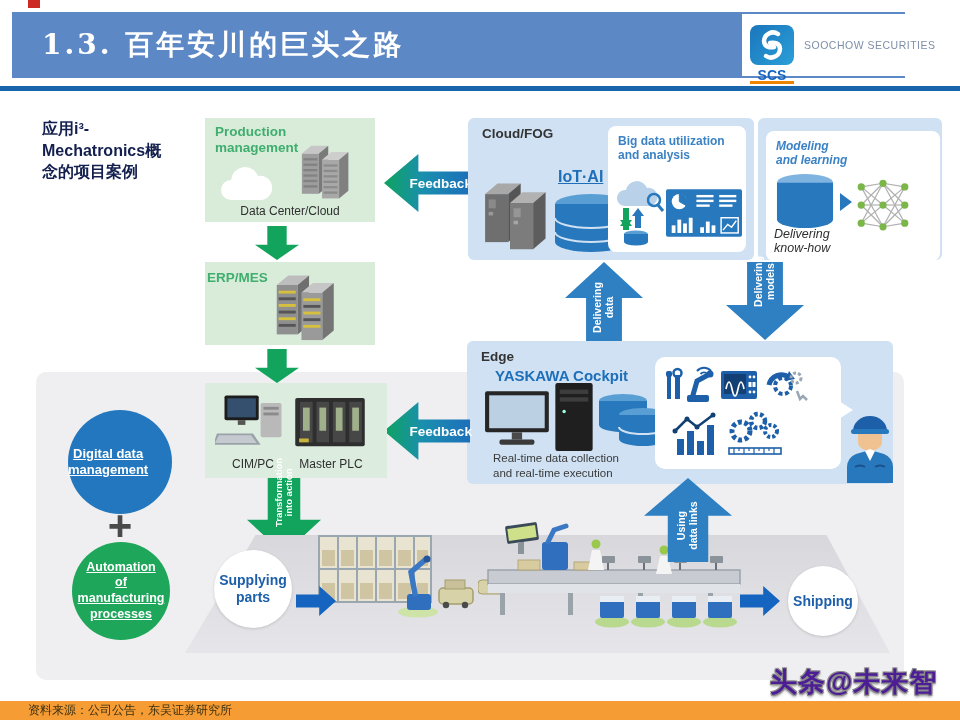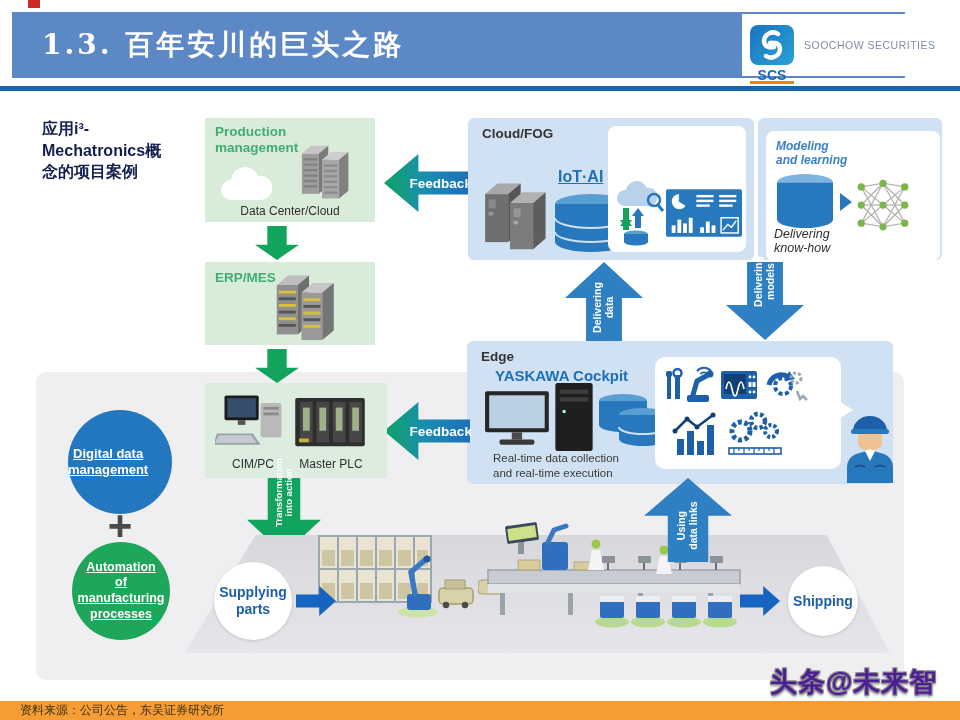--- a/index.html
+++ b/index.html
@@ -59,21 +59,21 @@
   .smallcap{color:#3a3a3a;font-size:11.5px;line-height:1.3;}
   .bubble{background:#fff;border-radius:10px;}
   .bubble-tail{width:0;height:0;border-top:9px solid transparent;border-bottom:9px solid transparent;
       border-left:14px solid #fff;}
   .tri-right{width:0;height:0;border-top:9px solid transparent;border-bottom:9px solid transparent;
       border-left:12px solid #2878be;}
   
   .watermark{color:#4c1d95;font-weight:bold;font-size:27px;letter-spacing:1px;
       text-shadow:-1px -1px 0 #8a8a8a,1px -1px 0 #8a8a8a,-1px 1px 0 #8a8a8a,1px 1px 0 #8a8a8a,0 2px 3px #777;margin-left:22px;}
   .srcbar{left:0;top:701px;width:960px;height:19px;background:#f59c35;display:flex;align-items:center;}
-  .srctext{color:#3c3010;font-size:12px;margin-left:20px;}
+  .srctext{color:#3c3010;font-size:12px;margin-left:28px;}
 </style>
 </head>
 <body>
 
 <div class="abs red-chip"></div>
 <div class="abs banner">
   <div class="abs banner-title">1.3. 百年安川的巨头之路</div>
 </div>
 <div class="abs logo-wrap">
   <div class="logo-sq">
@@ -126,21 +126,21 @@
           <rect x="38" y="69" width="18" height="3"></rect>
         </g>
     </g>
   </svg>
   <div class="abs cap" style="left:0;bottom:4px;width:100%;text-align:center;">Data Center/Cloud</div>
 </div>
 
 <div class="abs arr-dn-green" style="left:255px;top:226px;width:44px;height:34px;"></div>
 
 <div class="abs gpanel" style="left:205px;top:262px;width:170px;height:83px;">
-  <div class="abs gtitle" style="left:10px;top:8px;">ERP/MES</div>
+  <div class="abs gtitle" style="left:2px;top:8px;">ERP/MES</div>
   <svg class="abs" style="left:55px;top:4px;" width="100" height="76" viewBox="0 0 90 80">
     <g>
       <rect x="10" y="20" width="22" height="52" fill="#8f8f8f"></rect>
       <polygon points="10,20 22,10 44,10 32,20" fill="#bdbdbd"></polygon>
       <polygon points="32,20 44,10 44,62 32,72" fill="#6f6f6f"></polygon>
       <g>
           <rect x="12" y="26" width="18" height="3" fill="#d6c03e"></rect>
           <rect x="12" y="33" width="18" height="3" fill="#555"></rect>
           <rect x="12" y="40" width="18" height="3" fill="#d6c03e"></rect>
           <rect x="12" y="47" width="18" height="3" fill="#555"></rect>
@@ -187,20 +187,22 @@
   <div class="abs iot" style="left:90px;top:50px;text-decoration:underline;">IoT·AI</div>
   <svg class="abs" style="left:84px;top:74px;" width="78" height="62" viewBox="0 0 78 62">
     <ellipse cx="39" cy="12" rx="36" ry="10" fill="#5a9fd4"></ellipse>
     <path d="M3 12 v38 a36 10 0 0 0 72 0 v-38" fill="#2878be"></path>
     <path d="M3 26 a36 10 0 0 0 72 0" fill="none" stroke="#cfe1f2" stroke-width="2"></path>
     <path d="M3 40 a36 10 0 0 0 72 0" fill="none" stroke="#cfe1f2" stroke-width="2"></path>
     <circle cx="66" cy="33" r="2.5" fill="#fff"></circle>
       <circle cx="66" cy="47" r="2.5" fill="#fff"></circle>
   </svg>
   <div class="abs whitebox" style="left:140px;top:8px;width:138px;height:126px;">
+    <div class="abs btitle pre" style="left:10px;top:8px;">Big data utilization
+and analysis</div>
     <svg class="abs" style="left:6px;top:52px;" width="52" height="70" viewBox="0 0 52 70">
       <path d="M10 28 a8 8 0 0 1 2-16 a11 11 0 0 1 21-2 a8 8 0 0 1 3 18 z" fill="#b9d2ea"></path>
       <circle cx="40" cy="22" r="6" fill="none" stroke="#2878be" stroke-width="2.5"></circle>
       <line x1="44" y1="27" x2="49" y2="33" stroke="#2878be" stroke-width="3"></line>
       <polygon points="12,42 18,34 15,34 15,30 9,30 9,34 6,34" fill="#12a35c" transform="translate(0,6) scale(1,-1) translate(0,-76)"></polygon>
       <polygon points="12,30 18,38 15,38 15,50 9,50 9,38 6,38" fill="#2878be" transform="translate(12,0)"></polygon>
       <polygon points="12,50 18,42 15,42 15,30 9,30 9,42 6,42" fill="#12a35c"></polygon>
       <ellipse cx="22" cy="56" rx="12" ry="3.5" fill="#5a9fd4"></ellipse>
       <rect x="10" y="56" width="24" height="8" fill="#2878be"></rect>
       <ellipse cx="22" cy="64" rx="12" ry="3.5" fill="#2878be"></ellipse>
@@ -542,21 +544,21 @@
       <rect x="232" y="38" width="13" height="7" rx="1"></rect>
     </g>
 </svg>
 
 <div class="abs" style="left:644px;top:478px;width:88px;height:84px;">
   <div class="abs arr-up-blue" style="left:0;top:0;width:100%;height:100%;"></div>
   <div class="abs rot-label pre" style="left:-16px;top:36px;width:120px;">Using
 data links</div>
 </div>
 
-<div class="abs flowcircle" style="left:214px;top:562px;width:78px;height:78px;">
+<div class="abs flowcircle" style="left:214px;top:550px;width:78px;height:78px;">
   <span class="pre">Supplying
 parts</span>
 </div>
 <div class="abs arr-right" style="left:296px;top:586px;width:40px;height:30px;"></div>
 <div class="abs arr-right" style="left:740px;top:586px;width:40px;height:30px;"></div>
 <div class="abs flowcircle" style="left:788px;top:566px;width:70px;height:70px;">
   <span>Shipping</span>
 </div>
 
 <div class="abs watermark" style="left:748px;top:664px;">头条@未来智库</div>

